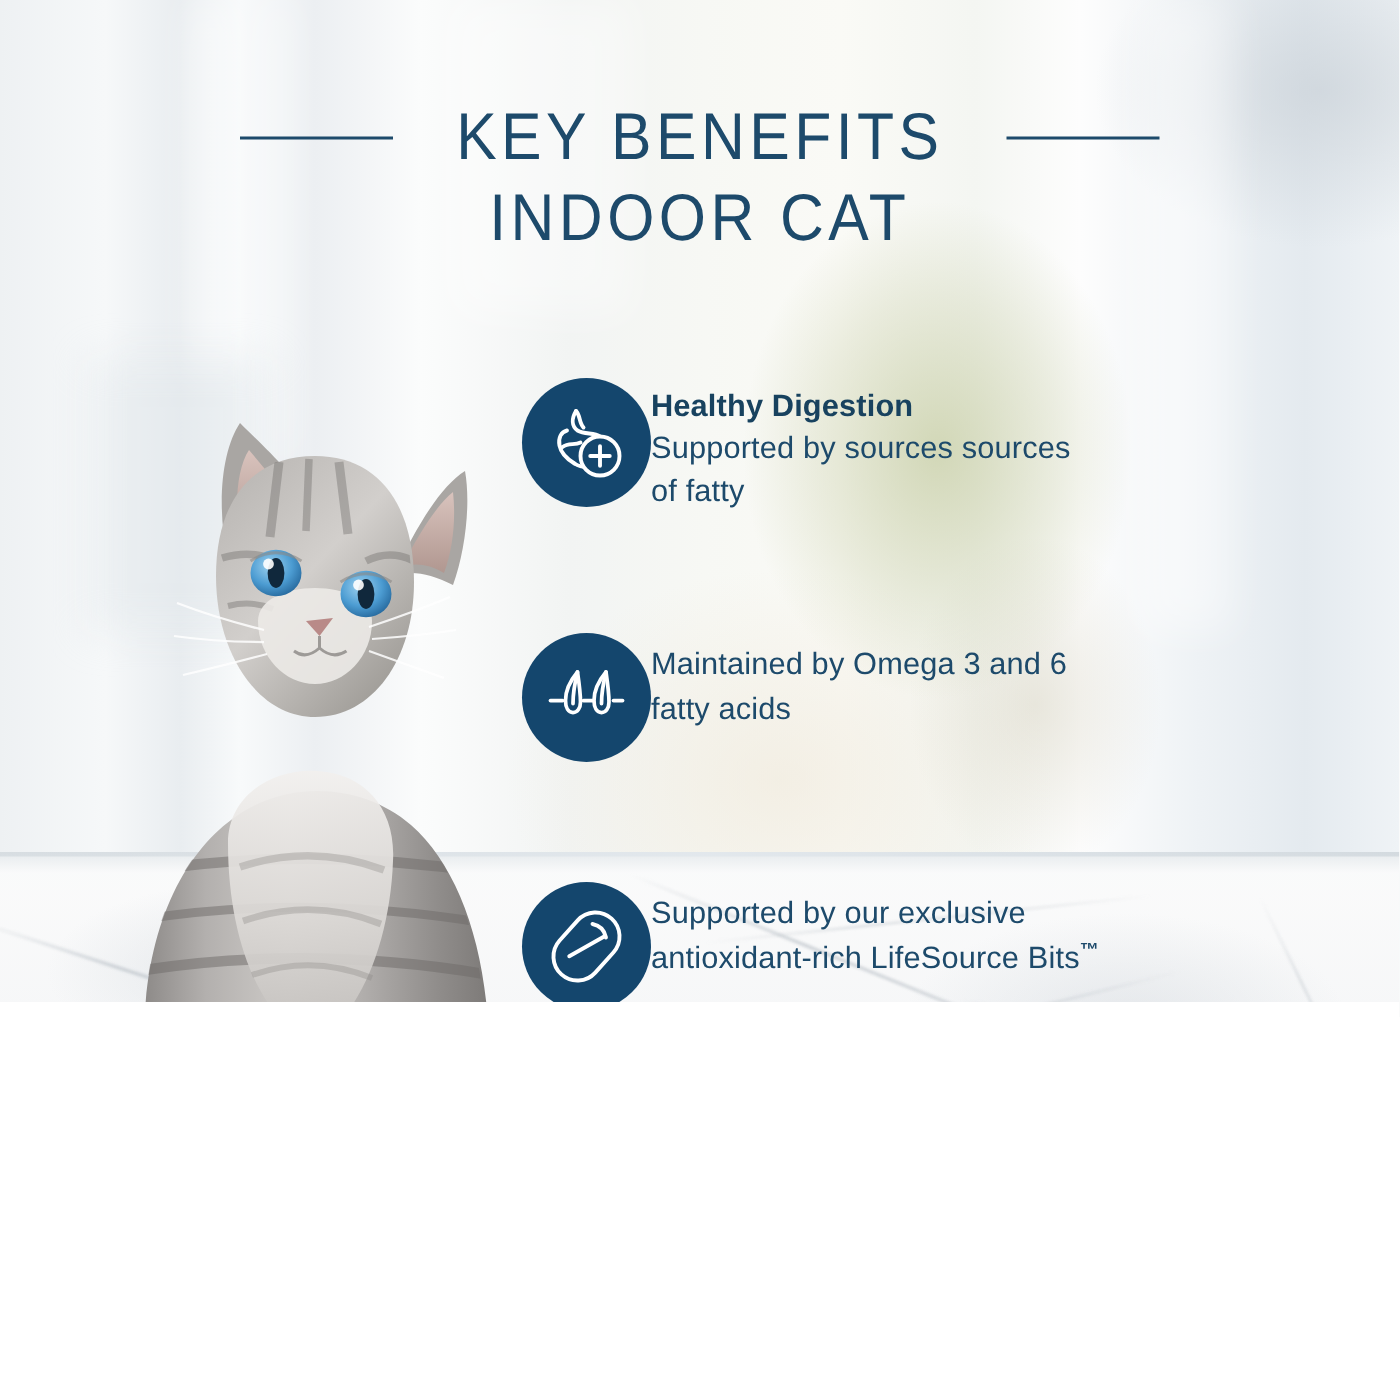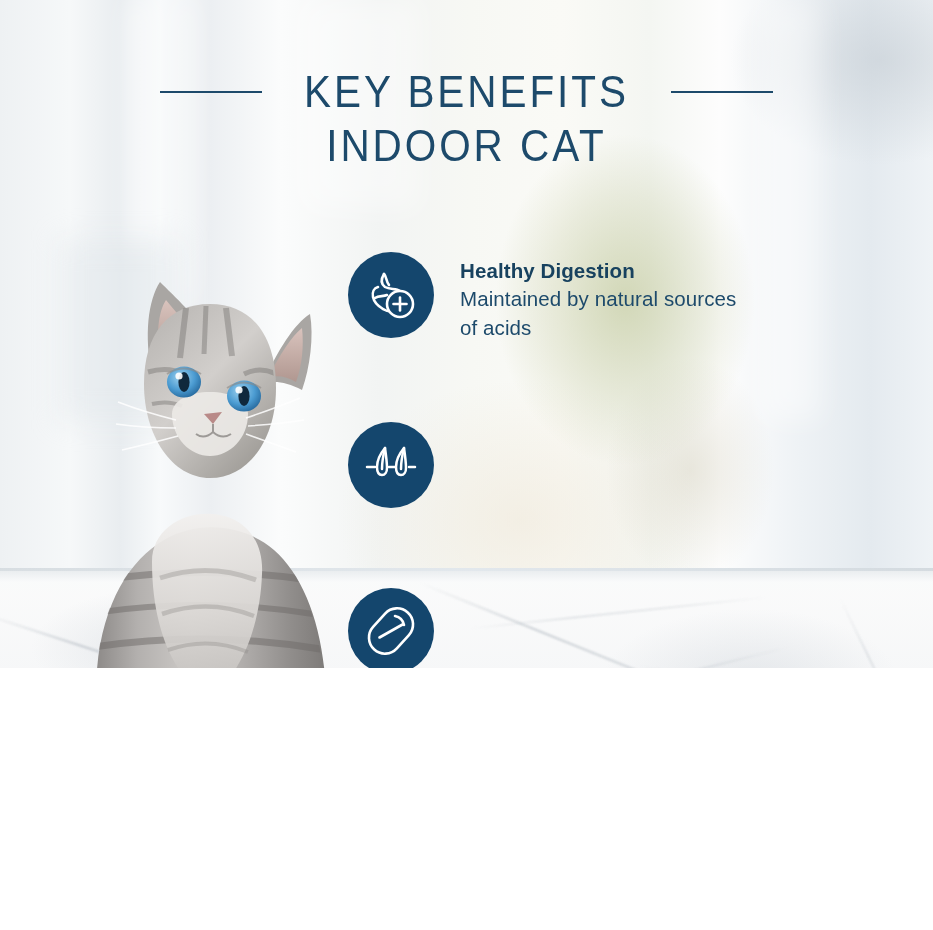--- a/index.html
+++ b/index.html
@@ -158,21 +158,20 @@
   
   .benefits {
     position: absolute;
     left: 348px;
     top: 252px;
     width: 560px;
   }
   .benefit {
     display: flex;
     align-items: flex-start;
-    gap: 26px;
     margin-bottom: 80px;
   }
   .benefit:last-child { margin-bottom: 0; }
   .benefit-icon {
     flex: 0 0 auto;
     width: 86px;
     height: 86px;
     border-radius: 50%;
     background: #14466d;
     display: flex;
@@ -369,53 +368,63 @@
           <circle cx="38" cy="38" r="13" fill="#14466d" stroke="#ffffff" stroke-width="2.6"></circle>
           <g stroke="#ffffff" stroke-width="2.6" stroke-linecap="round">
             <path d="M38,31.5 L38,44.5"></path>
             <path d="M31.5,38 L44.5,38"></path>
           </g>
         </svg>
       </div>
       <div class="benefit-text">
         <div class="benefit-title">Healthy Digestion</div>
         <div class="benefit-desc">
-          <span>Maintained by natural sources</span>
+          <span>Supported by sources sources</span>
           <br>
-          <span>of acids</span>
+          <span>of fatty</span>
         </div>
       </div>
     </div>
 
     <div class="benefit">
       <div class="benefit-icon">
         <svg width="58" height="58" viewBox="0 0 58 58" xmlns="http://www.w3.org/2000/svg">
           <g fill="none" stroke="#ffffff" stroke-width="2.5" stroke-linecap="round" stroke-linejoin="round">
             <path d="M5,31 L13,31"></path>
             <path d="M27,31 L33,31"></path>
             <path d="M47,31 L53,31"></path>
             <path d="M23,12 C18,18 15,25 15,31 C15,36 17,39 20,39 C23,39 25,36 25,32 C25,26 24,19 23,12 Z"></path>
             <path d="M23,12 C21,20 20,26 20,33"></path>
             <path d="M42,12 C37,18 34,25 34,31 C34,36 36,39 39,39 C42,39 44,36 44,32 C44,26 43,19 42,12 Z"></path>
             <path d="M42,12 C40,20 39,26 39,33"></path>
           </g>
         </svg>
       </div>
       <div class="benefit-text">
+        <div class="benefit-desc">
+          <span>Maintained by Omega 3 and 6</span>
+          <br>
+          <span>fatty acids</span>
+        </div>
       </div>
     </div>
 
     <div class="benefit">
       <div class="benefit-icon">
         <svg width="58" height="58" viewBox="0 0 58 58" xmlns="http://www.w3.org/2000/svg">
           <g fill="none" stroke="#ffffff" stroke-width="2.6" stroke-linecap="round" stroke-linejoin="round">
             <rect x="13" y="4" width="32" height="50" rx="16" transform="rotate(42 29 29)"></rect>
             <path d="M17.5,35.5 L40.5,22.5"></path>
             <path d="M33,14 C38,15 41,18 42,23"></path>
           </g>
         </svg>
       </div>
       <div class="benefit-text">
+        <div class="benefit-desc">
+          <span>Supported by our exclusive</span>
+          <br>
+          <span>antioxidant-rich LifeSource Bits</span><span class="tm">™</span>
+        </div>
       </div>
     </div>
 
   </div>
 </div>
 
 </body></html>

